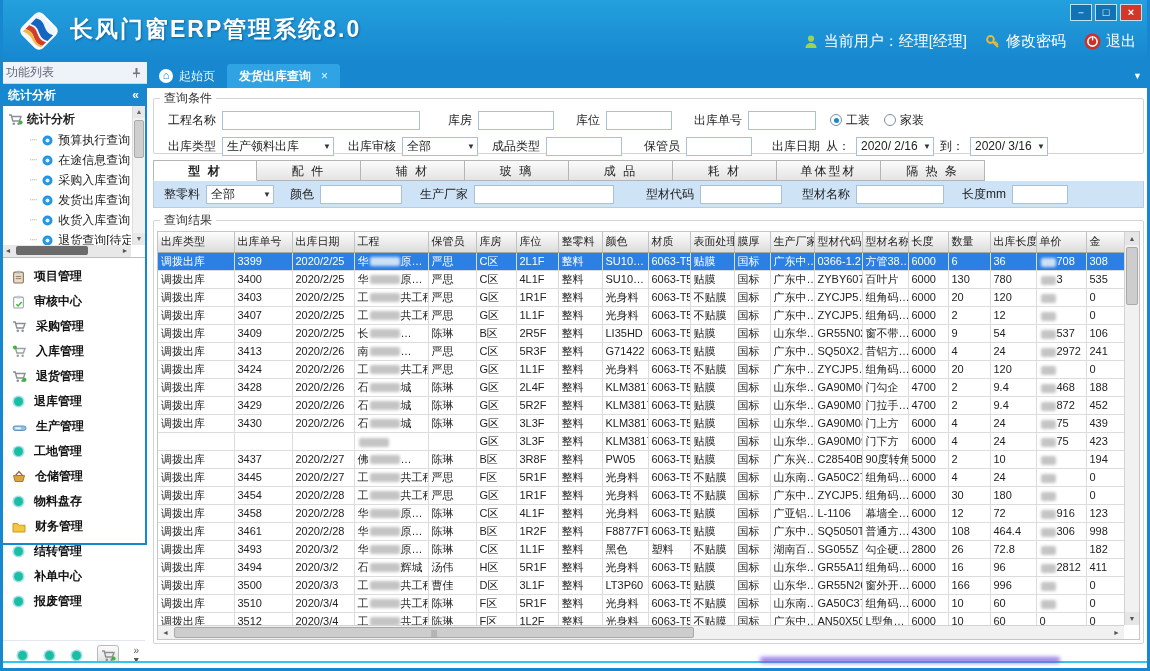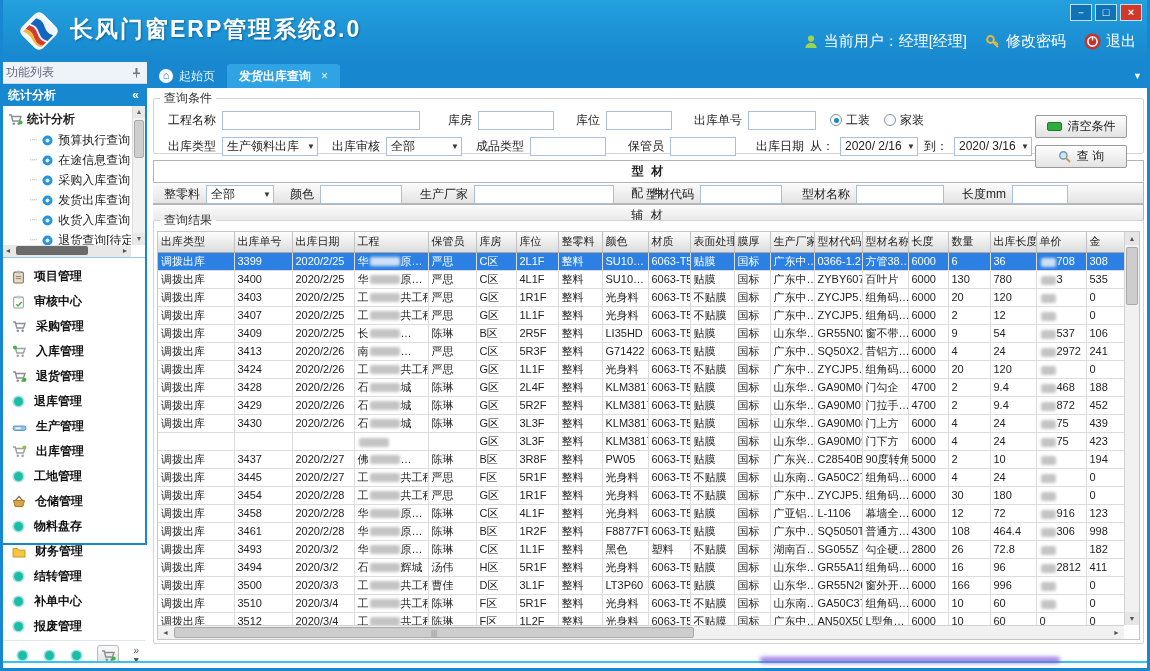--- a/index.html
+++ b/index.html
@@ -68,21 +68,21 @@
     justify-content:space-between; padding:0 2px 0 4px; cursor:pointer; }
   .combo .car { font-size:8px; color:#333; margin-left:4px; }
   .radio { display:inline-flex; align-items:center; gap:4px; margin-left:8px; cursor:pointer;}
   .rdot { width:12px; height:12px; border-radius:50%; border:1px solid #7a8fa5; background:#fff; position:relative;}
   .rdot.on:after { content:""; position:absolute; left:2.5px; top:2.5px; width:5px; height:5px; border-radius:50%; background:#1787cf;}
   .qbtns { position:absolute; right:16px; top:8px; display:flex; flex-direction:column; gap:7px; }
   .qbtn { width:92px; height:23px; background:linear-gradient(#fefefe,#e3e3e3); border:1px solid #9a9a9a;
     border-radius:2px; display:flex; align-items:center; justify-content:center; gap:6px; cursor:pointer; font-size:12px;}
   .greenic { width:15px; height:9px; background:#2fae3e; border:1px solid #1d7a2a; border-radius:2px; }
   
-  .mtabs { display:flex; margin:6px 6px 0 6px; height:21px;flex-direction:column; }
+  .mtabs { display:flex; margin:6px 6px 0 6px; height:21px; }
   .mtab { min-width:104px; text-align:center; line-height:20px; background:linear-gradient(#fbfbfb,#e4e4e4);
     border:1px solid #b5b5b5; border-left:none; cursor:pointer; font-size:12px; letter-spacing:2px;}
   .mtab:first-child { border-left:1px solid #b5b5b5; }
   .mtab.active { background:#fff; border-bottom:1px solid #fff; font-weight:bold; }
   .filterbar { margin:0 6px; height:27px; background:#cfe3f6; border:1px solid #b5cde6; border-top:none;
     display:flex; align-items:center; gap:6px; padding-left:10px; white-space:nowrap;}
   
   .fs2 { margin-top:4px; height:432px; }
   .gridwrap { position:absolute; left:3px; top:2px; right:3px; bottom:3px; border:1px solid #c6c6c6; overflow:hidden;}
   .gview { position:absolute; left:0; top:0; right:15px; bottom:14px; overflow:hidden; }
@@ -326,31 +326,20 @@
           <span>
             <svg width="15" height="12" viewBox="0 0 15 12">
               <rect x="1" y="5" width="13" height="4.5" rx="2.2" fill="#8fc1ea" stroke="#5e93c0"></rect>
               <rect x="3" y="6.2" width="6" height="2" rx="1" fill="#e8f3fb"></rect>
             </svg>
           </span>
           <span>生产管理</span>
         </div>
         <div class="menu-item">
           <span>
-            <svg width="15" height="13" viewBox="0 0 15 13">
-              <path d="M1 2h2.2l1.6 6h6.6l1.6-4.5H4" fill="none" stroke="#9aa0a6" stroke-width="1.4"></path>
-              <circle cx="5.8" cy="10.8" r="1.3" fill="#9aa0a6"></circle>
-              <circle cx="10.6" cy="10.8" r="1.3" fill="#9aa0a6"></circle>
-              <circle cx="12.4" cy="2.6" r="2" fill="#8bc34a"></circle>
-            </svg>
-          </span>
-          <span>出库管理</span>
-        </div>
-        <div class="menu-item">
-          <span>
             <svg width="13" height="13" viewBox="0 0 12 12">
               <circle cx="6" cy="6" r="5.6" fill="#aadcee"></circle>
               <circle cx="6" cy="6" r="4.1" fill="#18bfa0"></circle>
             </svg>
           </span>
           <span>工地管理</span>
         </div>
         <div class="menu-item">
           <span>
             <svg width="14" height="13" viewBox="0 0 14 13">
@@ -465,21 +454,21 @@
           <span class="rdot on"></span>
           <span>工装</span>
         </span>
       <span class="radio">
           <span class="rdot"></span>
           <span>家装</span>
         </span>
     </div>
     <div class="frow">
       <span class="lbl">出库类型</span>
-      <span class="combo" style="width:96px">
+      <span class="combo" style="width:112px">
           <span>生产领料出库</span>
           <span class="car">▼</span>
         </span>
       <span class="lbl" style="margin-left:8px">出库审核</span>
       <span class="combo" style="width:76px">
           <span>全部</span>
           <span class="car">▼</span>
         </span>
       <span class="lbl" style="margin-left:8px">成品类型</span>
       <input class="tb" style="width: 76px;">
@@ -489,35 +478,20 @@
       <span class="lbl">从：</span>
       <span class="combo" style="width:78px">
           <span>2020/ 2/16</span>
           <span class="car">▼</span>
         </span>
       <span class="lbl">到：</span>
       <span class="combo" style="width:78px">
           <span>2020/ 3/16</span>
           <span class="car">▼</span>
         </span>
-    </div>
-    <div class="qbtns">
-      <div class="qbtn">
-        <span class="greenic"></span>
-        <span>清空条件</span>
-      </div>
-      <div class="qbtn">
-        <span>
-          <svg width="13" height="13" viewBox="0 0 13 13">
-              <circle cx="5.4" cy="5.4" r="3.6" fill="#cfe6f7" stroke="#6f93b5" stroke-width="1.4"></circle>
-              <path d="M8 8 L12 12" stroke="#c99b4a" stroke-width="2"></path>
-            </svg>
-        </span>
-        <span>查  询</span>
-      </div>
     </div>
   </fieldset>
 
   <div class="mtabs">
       <div class="mtab active">型  材</div>
       <div class="mtab">配  件</div>
       <div class="mtab">辅  材</div>
       <div class="mtab">玻  璃</div>
       <div class="mtab">成  品</div>
       <div class="mtab">耗  材</div>

